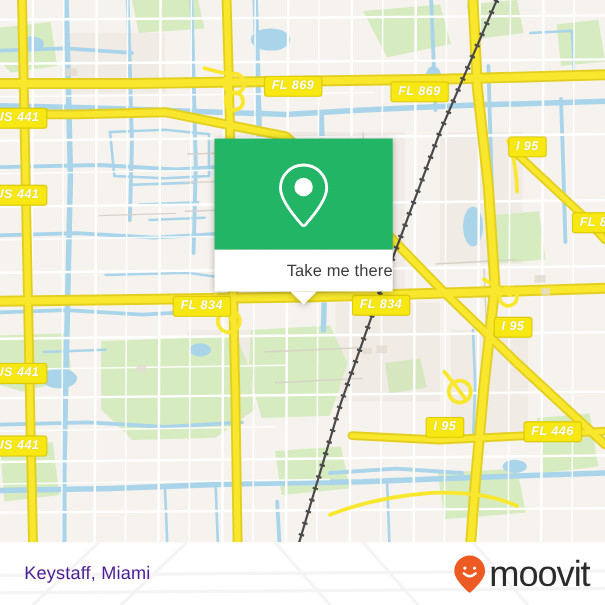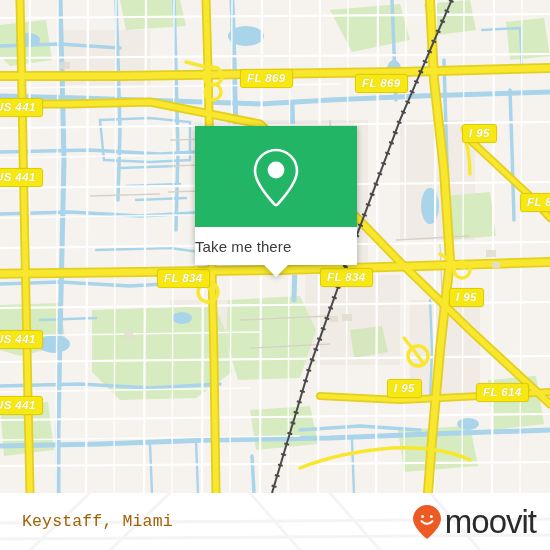--- a/index.html
+++ b/index.html
@@ -59,21 +59,21 @@
     filter: drop-shadow(0 1px 3px rgba(0,0,0,.30));
   }
   #callout-head {
     height: 101px;
     background: #22b565;
     display: flex; align-items: center; justify-content: center;
   }
   #callout-body {
     background: #ffffff;
     height: 38px;
-    display: flex; align-items: center; justify-content: flex-start;
+    display: flex; align-items: center; justify-content: flex-end;
   }
   #callout-label {
     font-size: 15px;
     color: #3c3c3c;
     letter-spacing: .1px;
   }
   #callout-pointer {
     width: 0; height: 0;
     margin: 0 auto;
     border-left: 12px solid transparent;
@@ -88,23 +88,22 @@
     background: #ffffff;
     display: flex; align-items: center;
     justify-content: space-between;
     padding: 0 14px 0 22px;
     overflow: hidden;
   }
   #footer-bg { position: absolute; left: 0; top: 0; width: 550px; height: 57px; }
   #footer-title {
     position: relative;
     font-size: 16.5px;
-    color: #a16207;
+    color: #4c1d95;
     letter-spacing: .15px;
-    font-family: Liberation Mono, monospace;
   }
   #brand { position: relative; display: flex; align-items: center; gap: 3px; }
   #brand-word {
     font-size: 33px;
     color: #2b2b2b;
     letter-spacing: -1px;
     line-height: 33px;
     font-weight: 500;
   }
 </style>
@@ -313,21 +312,21 @@
     <div class="shield" style="left:-12px;  top:330px;">US 441</div>
     <div class="shield" style="left:-12px;  top:396px;">US 441</div>
     <div class="shield" style="left:240px;  top:69px;">FL 869</div>
     <div class="shield" style="left:355px;  top:74px;">FL 869</div>
     <div class="shield" style="left:462px;  top:124px;">I 95</div>
     <div class="shield" style="left:520px;  top:193px;">FL 8</div>
     <div class="shield" style="left:157px;  top:269px;">FL 834</div>
     <div class="shield" style="left:320px;  top:268px;">FL 834</div>
     <div class="shield" style="left:449px;  top:288px;">I 95</div>
     <div class="shield" style="left:387px;  top:379px;">I 95</div>
-    <div class="shield" style="left:476px;  top:383px;">FL 614</div>
+    <div class="shield" style="left:476px;  top:383px;">FL 446</div>
 
   </div>
 
   <div id="callout">
     <div id="callout-head">
       <svg width="56" height="64" viewBox="0 0 56 64">
         <path d="M28 5 C16.4 5 7 14.4 7 26 C7 36 18 50 26.4 59.4 C27.2 60.3 28.8 60.3 29.6 59.4 C38 50 49 36 49 26 C49 14.4 39.6 5 28 5 Z" fill="none" stroke="#ffffff" stroke-width="2.6"></path>
         <circle cx="28" cy="25" r="8.4" fill="#ffffff"></circle>
       </svg>
     </div>

